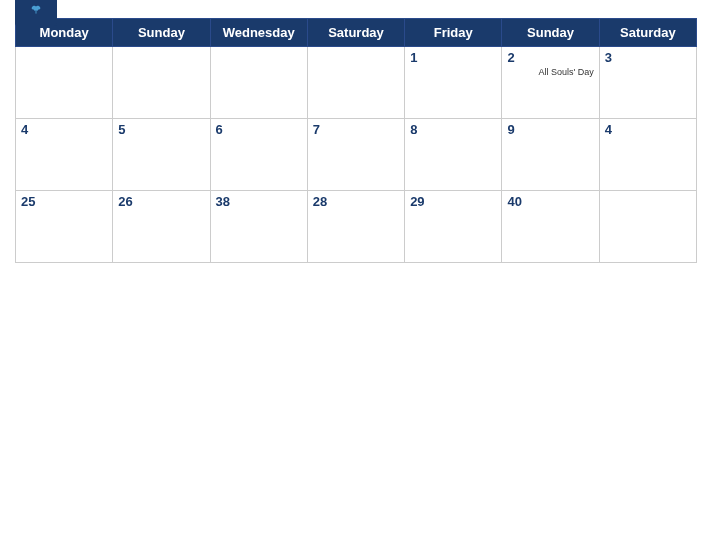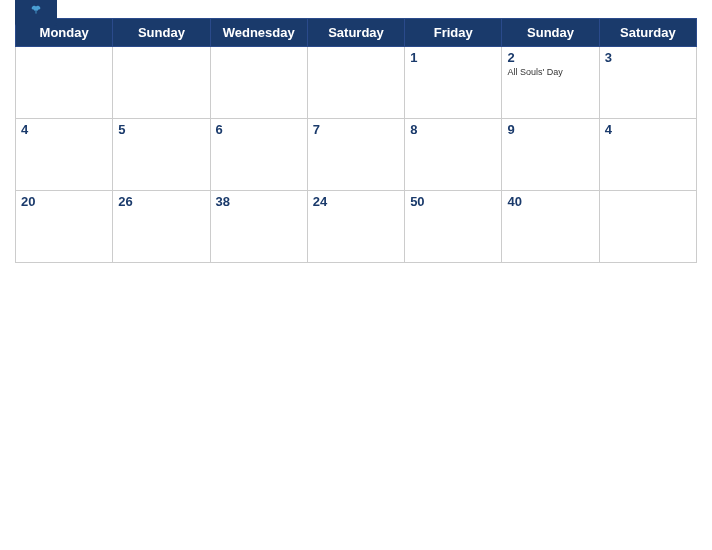--- a/index.html
+++ b/index.html
@@ -95,20 +95,21 @@
       color: #1a3a6b;
     }
     .empty-cell {
       background: #fff;
     }
     .holiday-name {
       font-size: 9px;
       color: #333;
       margin-top: 2px;
       line-height: 1.2;
+      text-align: right;
     }
     tr:first-child td .day-number {
       color: #1a3a6b;
     }
   </style>
 </head>
 <body>
 
 <div class="calendar-container">
   <div class="header">
@@ -174,33 +175,33 @@
           </td>
           <td>
             <div class="day-number">9</div>
           </td>
           <td>
             <div class="day-number">4</div>
           </td>
         </tr>
         <tr>
           <td>
-            <div class="day-number">20</div>
+            <div class="day-number">25</div>
           </td>
           <td>
             <div class="day-number">26</div>
           </td>
           <td>
             <div class="day-number">38</div>
           </td>
           <td>
-            <div class="day-number">24</div>
-          </td>
-          <td>
-            <div class="day-number">50</div>
+            <div class="day-number">28</div>
+          </td>
+          <td>
+            <div class="day-number">29</div>
           </td>
           <td>
             <div class="day-number">40</div>
           </td>
           <td class="empty-cell"></td>
         </tr>
       </tbody>
   </table>
 </div>
 

